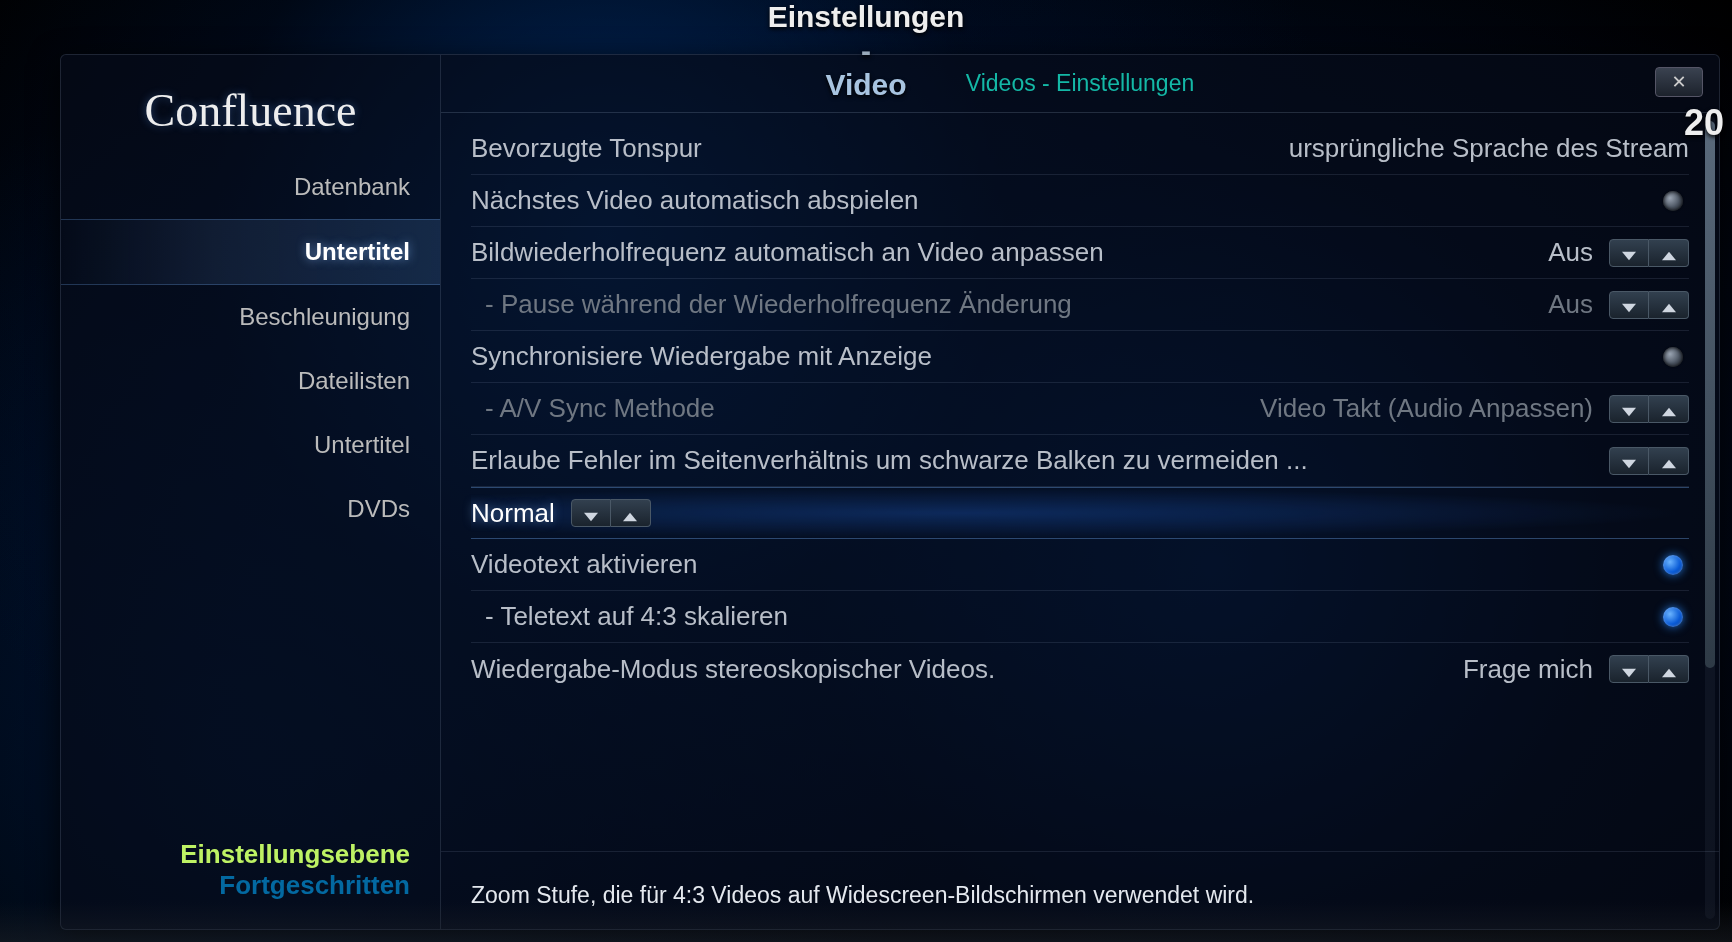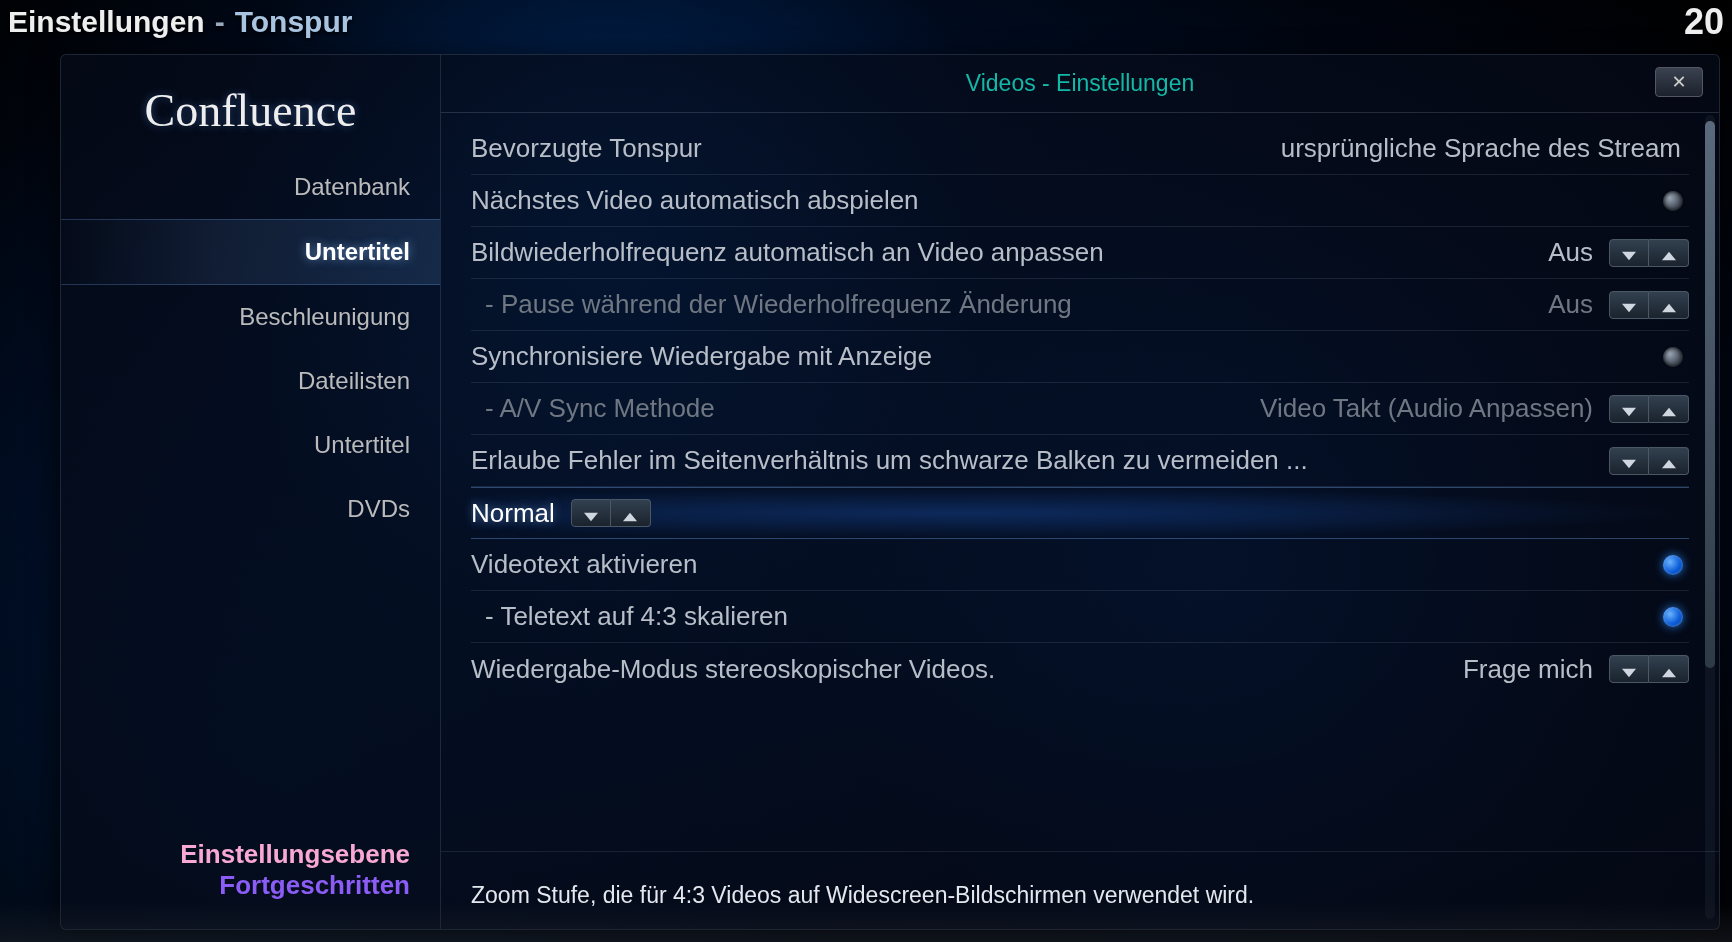--- a/index.html
+++ b/index.html
@@ -25,20 +25,21 @@
     top: 0; left: 0; right: 0;
     height: 44px;
     display: flex;
     align-items: center;
     padding: 0 8px;
     font-size: 30px;
     font-weight: bold;
     color: #eee;
     text-shadow: 0 2px 4px #000;
     z-index: 2;
+    flex-direction: column;
   }
   .topbar .sep { color: #9ab; margin: 0 10px; }
   .topbar .sub { color: #d6e; color:#a8c4e0; font-weight: bold; }
   .topbar .clock { margin-left: auto; font-size: 36px; font-weight: bold; }
   .window {
     position: absolute;
     top: 54px;
     left: 60px;
     right: 12px;
     bottom: 12px;
@@ -80,22 +81,22 @@
     background: linear-gradient(90deg, rgba(255,255,255,0) 0%, rgba(120,180,255,0.10) 40%, rgba(120,180,255,0.15) 100%);
     border-top: 1px solid rgba(120,180,255,0.25);
     border-bottom: 1px solid rgba(120,180,255,0.25);
     text-shadow: 0 0 10px rgba(140,190,255,0.6);
   }
   .side-footer {
     margin-top: auto;
     text-align: right;
     padding: 10px 30px 18px;
   }
-  .side-footer .lbl { font-size: 26px; color: #f9a8d4; font-weight: bold; }
-  .side-footer .val { font-size: 26px; color: #8b5cf6; font-weight: bold; }
+  .side-footer .lbl { font-size: 26px; color: #bef264; font-weight: bold; }
+  .side-footer .val { font-size: 26px; color: #0369a1; font-weight: bold; }
   .main {
     flex: 1;
     display: flex;
     flex-direction: column;
     position: relative;
   }
   .main-hdr {
     height: 58px;
     display: flex;
     align-items: center;
@@ -130,21 +131,21 @@
   .row.dim { color: #6f7782; }
   .row.sel {
     color: #fff;
     background: radial-gradient(ellipse at 40% 50%, rgba(40,120,255,0.25) 0%, rgba(40,120,255,0) 70%);
     border-top: 1px solid rgba(120,180,255,0.35);
     border-bottom: 1px solid rgba(120,180,255,0.35);
     text-shadow: 0 0 10px rgba(140,190,255,0.5);
   }
   .row .value { color:inherit; margin-right:10px; white-space:nowrap; }
   .row.sel .value { color:#fff; }
-  .row .value.only { margin-right:8px; }
+  .row .value.only { margin-right:0; }
   .spinner {
     display:flex;
     gap:0;
     margin-left:6px;
   }
   .spin-btn {
     width:40px; height:28px;
     background: linear-gradient(#32404f,#1a232d);
     border:1px solid #4a5866;
     display:flex;align-items:center;justify-content:center;
@@ -193,21 +194,21 @@
   }
 </style>
 </head>
 <body>
 
 <div class="bg"></div>
 
 <div class="topbar">
   <span>Einstellungen</span>
   <span class="sep">-</span>
-  <span class="sub">Tonspur</span>
+  <span class="sub">Video</span>
   <span class="clock">20</span>
 </div>
 
 <div class="window">
 
   <div class="sidebar">
     <div class="logo">Confluence</div>
     <div class="side-items" id="side-items">
         <div class="side-item">Datenbank</div>
         <div class="side-item active">Untertitel</div>

